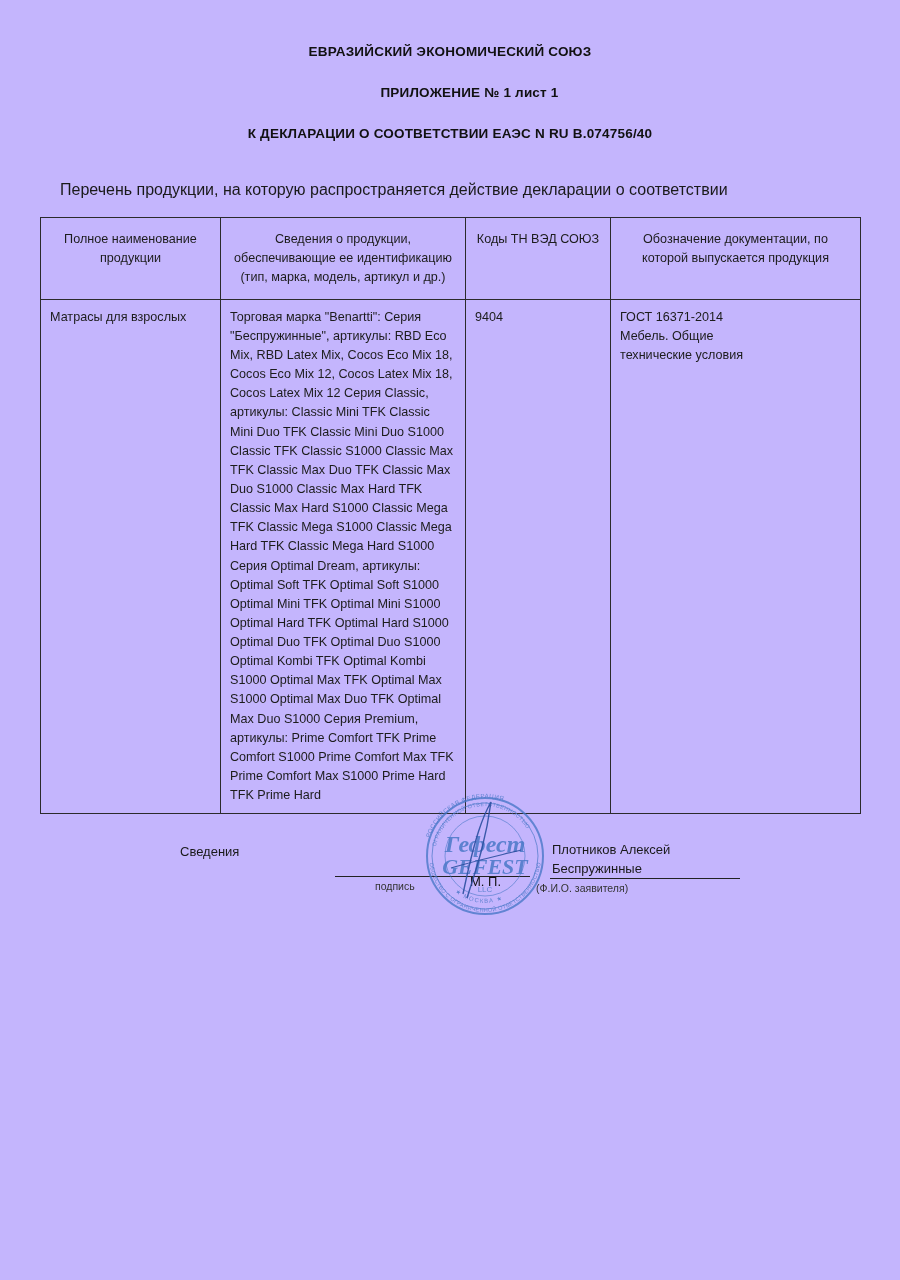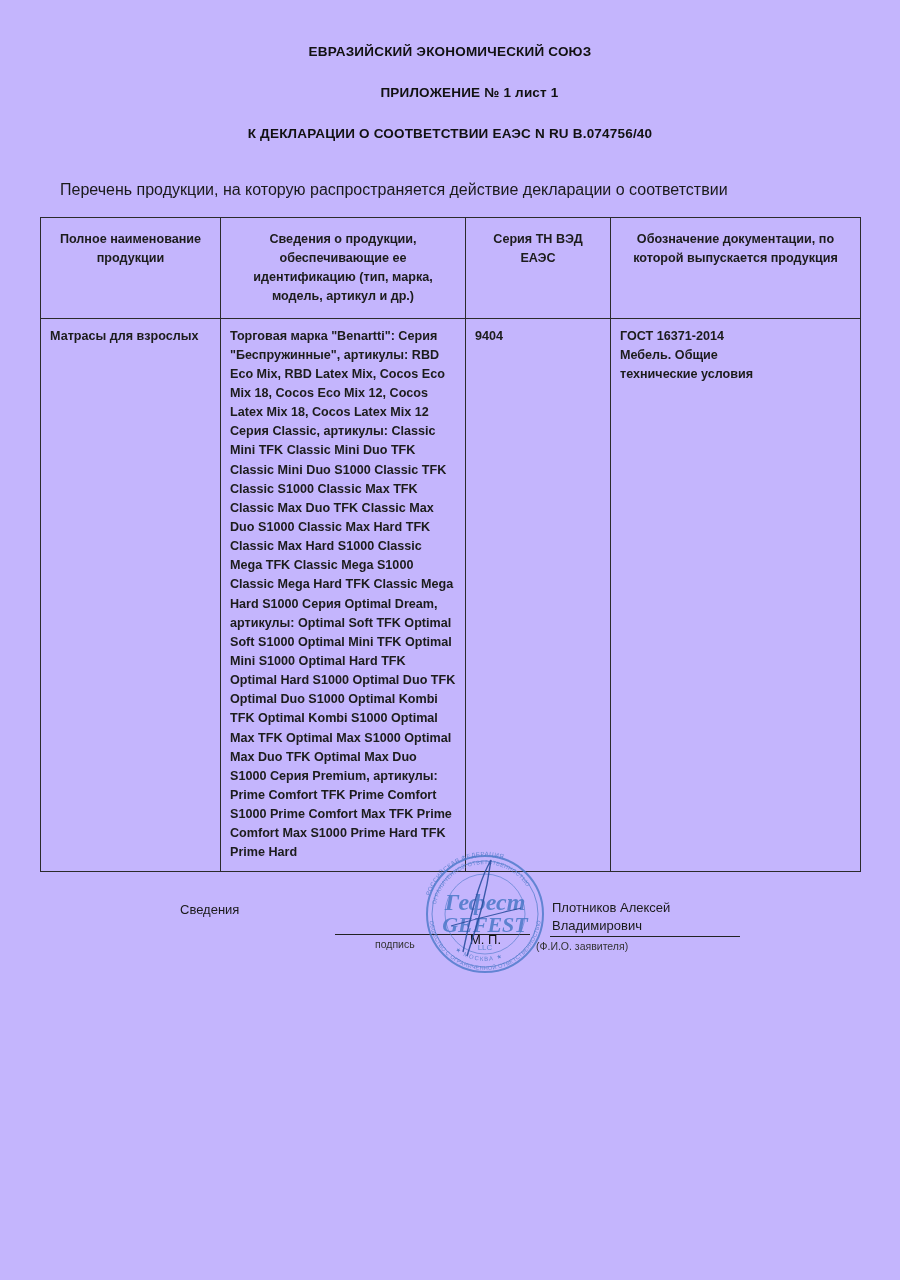--- a/index.html
+++ b/index.html
@@ -53,21 +53,21 @@
     border-collapse: collapse;
     table-layout: fixed;
   }
   table.products th,
   table.products td {
     border: 1px solid #2b2b2b;
     vertical-align: top;
     padding: 8px 9px;
     font-size: 12.6px;
     line-height: 1.52;
-    font-weight: bold;
+    font-weight: normal;
     color: #1c1c1c;
   }
   table.products th {
     text-align: center;
     padding: 12px 10px;
     line-height: 1.5;
   }
   col.c1 { width: 180px; }
   col.c2 { width: 245px; }
   col.c3 { width: 145px; }
@@ -177,21 +177,21 @@
       <colgroup>
         <col class="c1">
           <col class="c2">
           <col class="c3">
           <col class="c4">
       </colgroup>
       <thead>
         <tr>
           <th>Полное наименование продукции</th>
           <th>Сведения о продукции, обеспечивающие ее идентификацию (тип, марка, модель, артикул и др.)</th>
-          <th>Серия ТН ВЭД ЕАЭС</th>
+          <th>Коды ТН ВЭД СОЮЗ</th>
           <th>Обозначение документации, по которой выпускается продукция</th>
         </tr>
       </thead>
       <tbody>
         <tr>
           <td class="name-cell">Матрасы для взрослых</td>
           <td class="details-cell">Торговая марка "Benartti":
 Серия "Беспружинные",
 артикулы: RBD Eco Mix, RBD
 Latex Mix, Cocos Eco Mix 18,
@@ -238,21 +238,21 @@
   </div>
 
   <div class="sign-area">
     <div class="applicant-label">Сведения</div>
 
     <div class="sign-line"></div>
     <div class="sign-caption">подпись</div>
     <div class="mp">М. П.</div>
 
     <div class="name-line"></div>
-    <div class="applicant-name">Плотников Алексей Владимирович</div>
+    <div class="applicant-name">Плотников Алексей Беспружинные</div>
     <div class="name-caption">(Ф.И.О. заявителя)</div>
 
     <div class="stamp">
       <svg width="160" height="160" viewBox="0 0 160 160">
         <defs>
           <path id="arcTop" d="M 22,80 A 58,58 0 0 1 138,80"></path>
           <path id="arcTop2" d="M 30,80 A 50,50 0 0 1 130,80"></path>
           <path id="arcBottom" d="M 24,80 A 56,56 0 0 0 136,80"></path>
           <path id="arcBottom2" d="M 33,80 A 47,47 0 0 0 127,80"></path>
         </defs>

